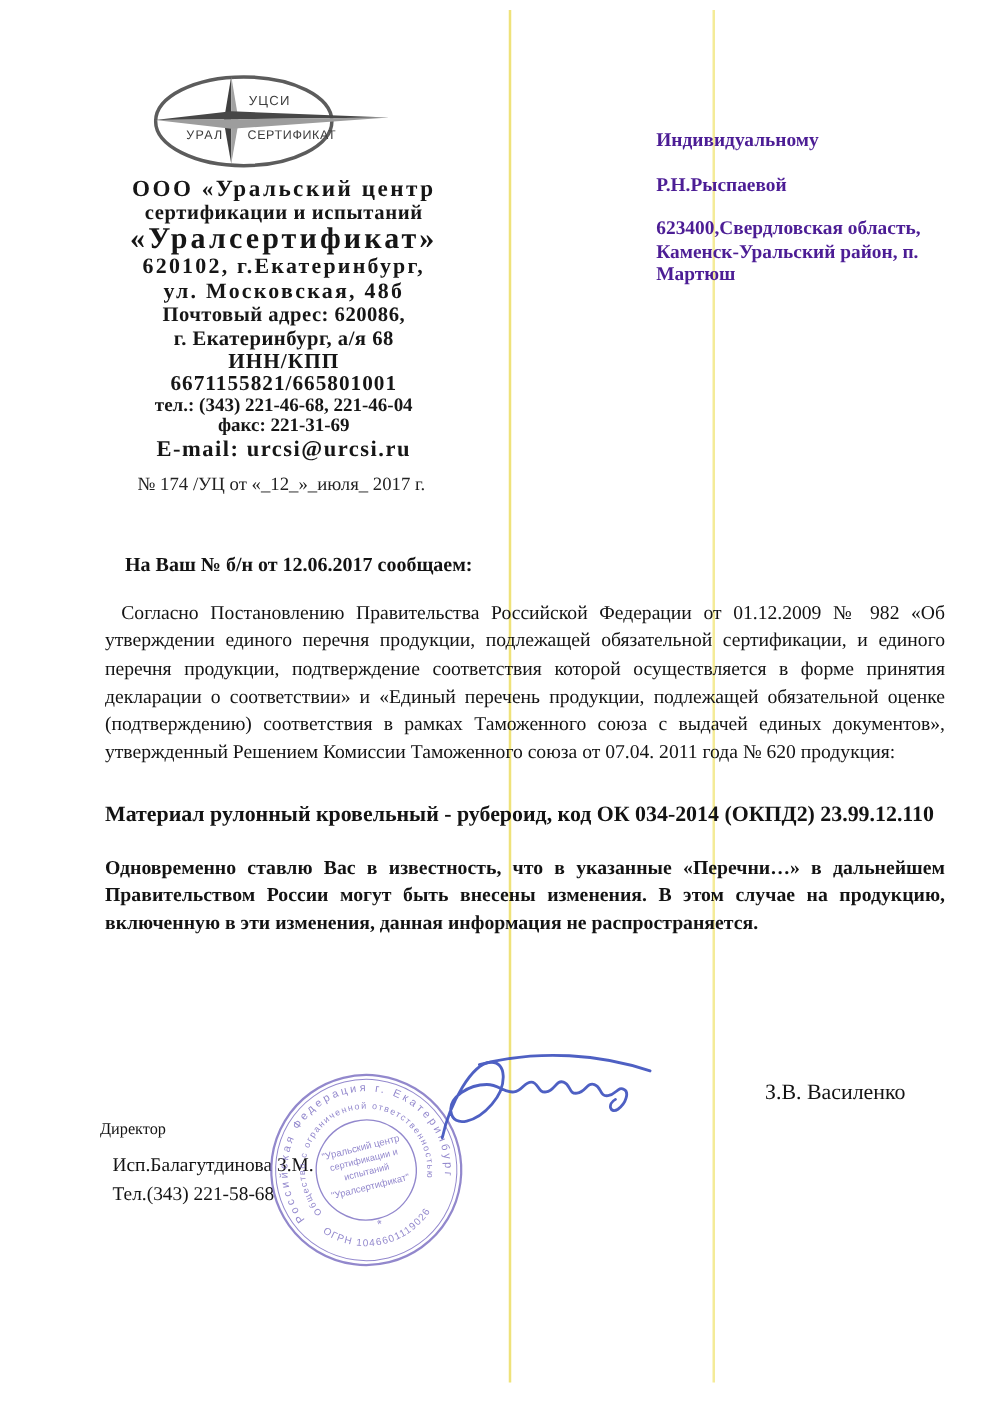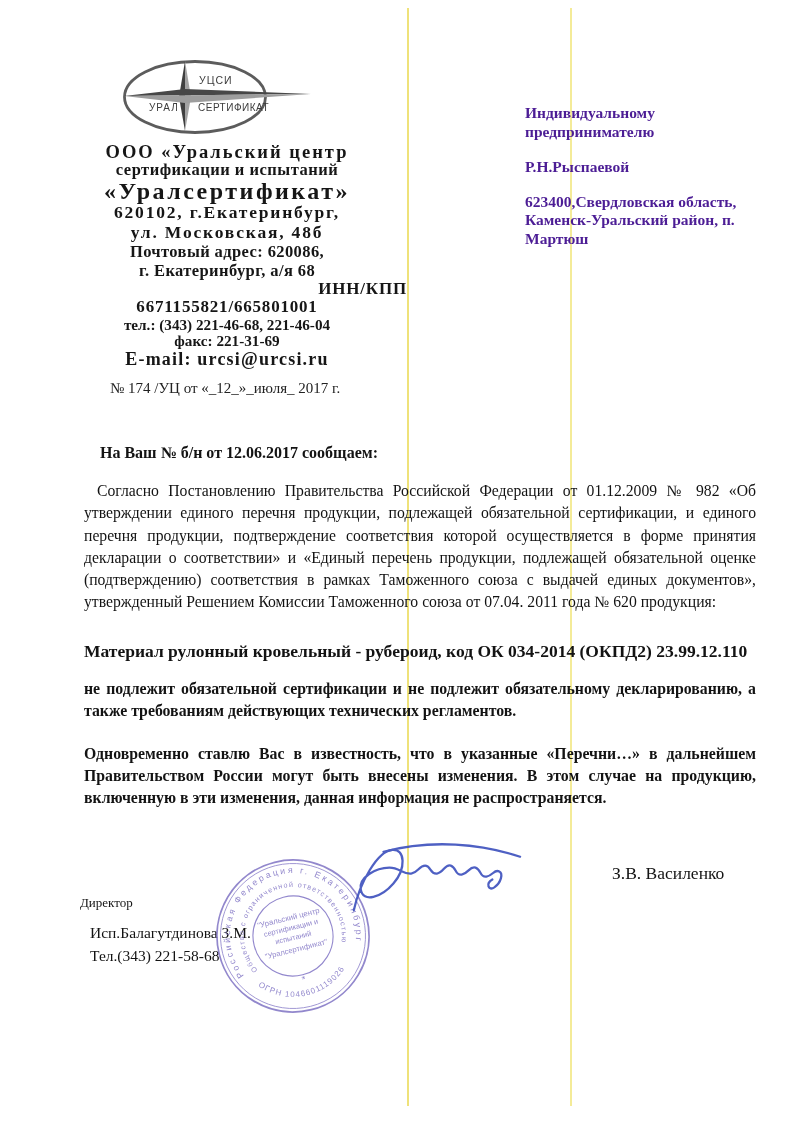--- a/index.html
+++ b/index.html
@@ -21,21 +21,21 @@
   
   .letterhead{position:absolute;left:47px;top:143px;width:360px;text-align:center;font-weight:bold;color:#161616;}
   .lh-line{line-height:18.4px;white-space:nowrap;}
   .lh-1{font-size:18.5px;letter-spacing:2px;}
   .lh-2{font-size:16.5px;letter-spacing:.5px;}
   .lh-3{font-size:24px;letter-spacing:2.5px;line-height:22px;}
   .lh-4{font-size:17.5px;letter-spacing:1.8px;line-height:20px;}
   .lh-5{font-size:17.5px;letter-spacing:1.8px;line-height:20px;}
   .lh-6{font-size:16.5px;letter-spacing:.4px;line-height:19px;}
   .lh-7{font-size:16.5px;letter-spacing:.4px;line-height:19px;}
-  .lh-8{font-size:17px;letter-spacing:.8px;line-height:18px;text-align:right;}
+  .lh-8{font-size:17px;letter-spacing:.8px;line-height:18px;}
   .lh-9{font-size:17px;letter-spacing:.8px;line-height:18px;}
   .lh-10{font-size:15.2px;line-height:17px;}
   .lh-11{font-size:15.2px;line-height:16px;}
   .lh-12{font-size:18px;letter-spacing:1.2px;line-height:21px;}
   .ref-line{position:absolute;left:110px;top:380px;font-size:15px;font-weight:normal;color:#222;}
 
   
   .recipient{position:absolute;left:525px;top:104px;width:242px;font-weight:bold;font-size:15.5px;line-height:18.5px;color:#4c1d95;}
   .recip-gap-a{margin-top:17px;}
   .recip-gap-b{margin-top:16px;}
@@ -91,33 +91,31 @@
     <div class="lh-line lh-9">6671155821/665801001</div>
     <div class="lh-line lh-10">тел.: (343) 221-46-68, 221-46-04</div>
     <div class="lh-line lh-11">факс: 221-31-69</div>
     <div class="lh-line lh-12">E-mail: urcsi@urcsi.ru</div>
   </div>
 
   <div class="ref-line">№ 174 /УЦ от «_12_»_июля_ 2017 г.</div>
 
   <div class="recipient">
     <div>Индивидуальному</div>
-    <div>предпринимателю</div>
     <div class="recip-gap-a">Р.Н.Рыспаевой</div>
     <div class="recip-gap-b">623400,Свердловская область,</div>
     <div>Каменск-Уральский район, п.</div>
     <div>Мартюш</div>
   </div>
 
   <div class="subject">На Ваш № б/н от 12.06.2017 сообщаем:</div>
 
   <div class="body-text">
     <p class="p-intro">Согласно Постановлению Правительства Российской Федерации от 01.12.2009 № 982 «Об утверждении единого перечня продукции, подлежащей обязательной сертификации, и единого перечня продукции, подтверждение соответствия которой осуществляется в форме принятия декларации о соответствии»  и «Единый перечень продукции, подлежащей обязательной оценке (подтверждению) соответствия в рамках Таможенного союза с выдачей единых документов», утвержденный Решением Комиссии Таможенного союза от 07.04. 2011 года  № 620 продукция:</p>
     <p class="p-product">Материал рулонный кровельный - рубероид, код ОК 034-2014 (ОКПД2) 23.99.12.110</p>
-    <p class="p-nocert">не подлежит обязательной сертификации и не подлежит обязательному декларированию, а также требованиям действующих технических регламентов.</p>
     <p class="p-notice">Одновременно ставлю Вас в известность, что в указанные «Перечни…» в дальнейшем Правительством России могут быть внесены изменения. В этом случае на продукцию, включенную в эти изменения, данная информация не распространяется.</p>
   </div>
 
   <div class="sig-title">Директор</div>
   <div class="sig-name">З.В. Василенко</div>
   <div class="executor">
     <div>Исп.Балагутдинова З.М.</div>
     <div>Тел.(343) 221-58-68</div>
   </div>
 

